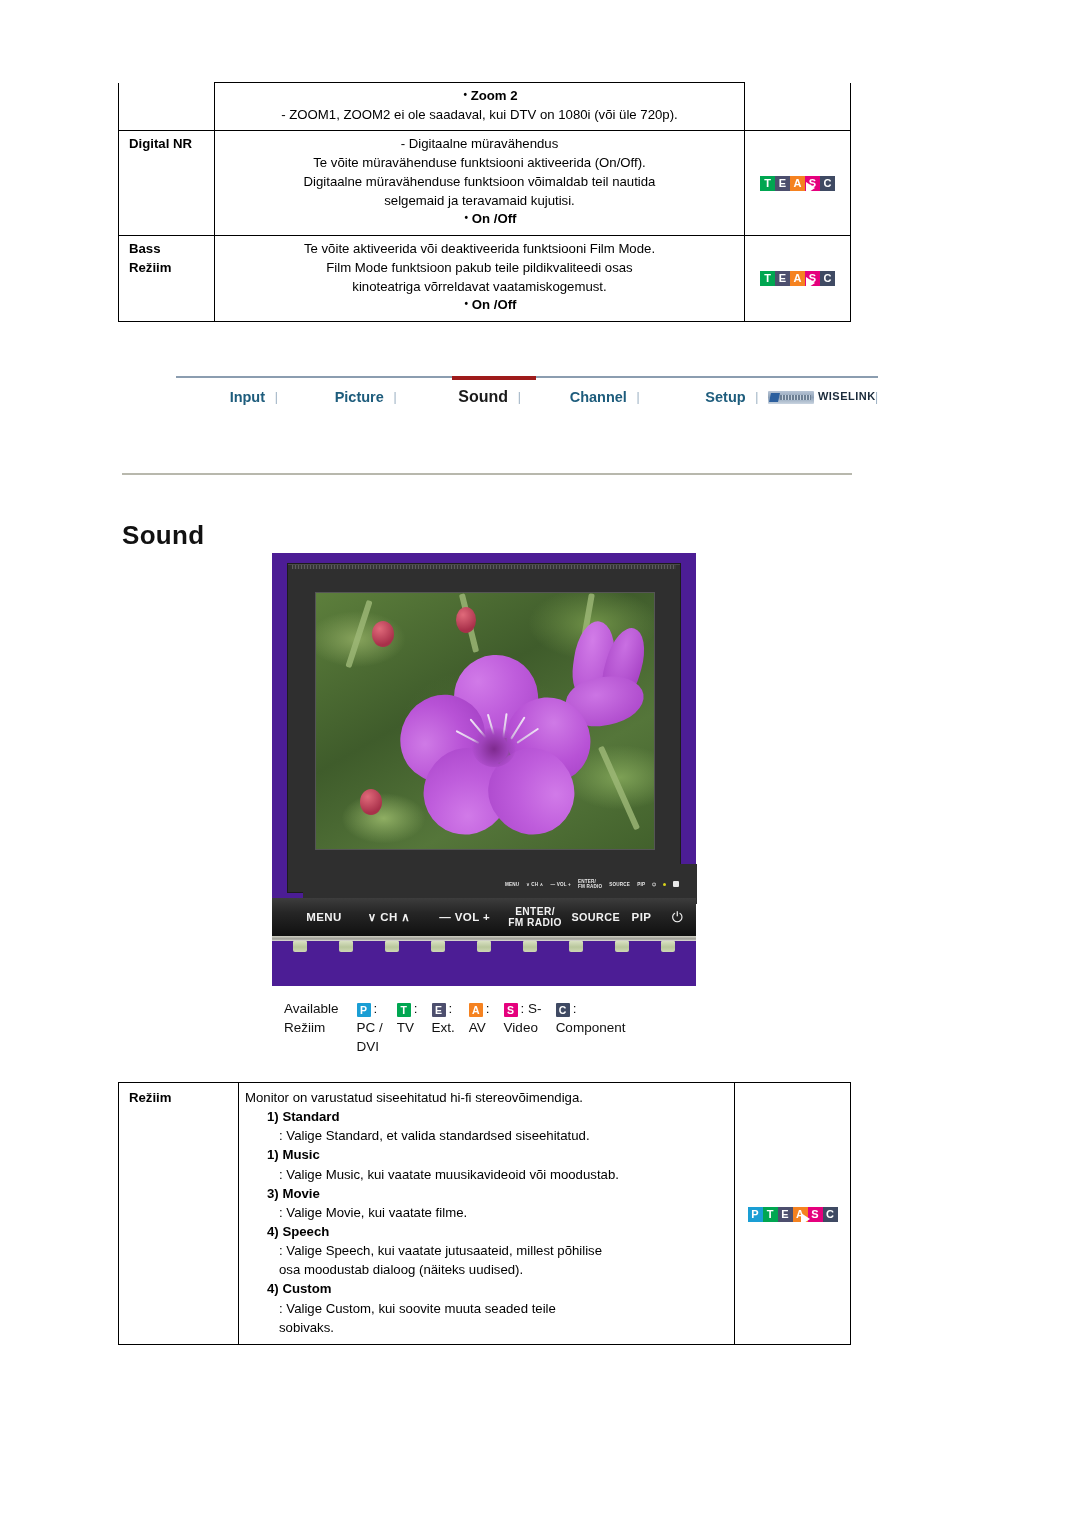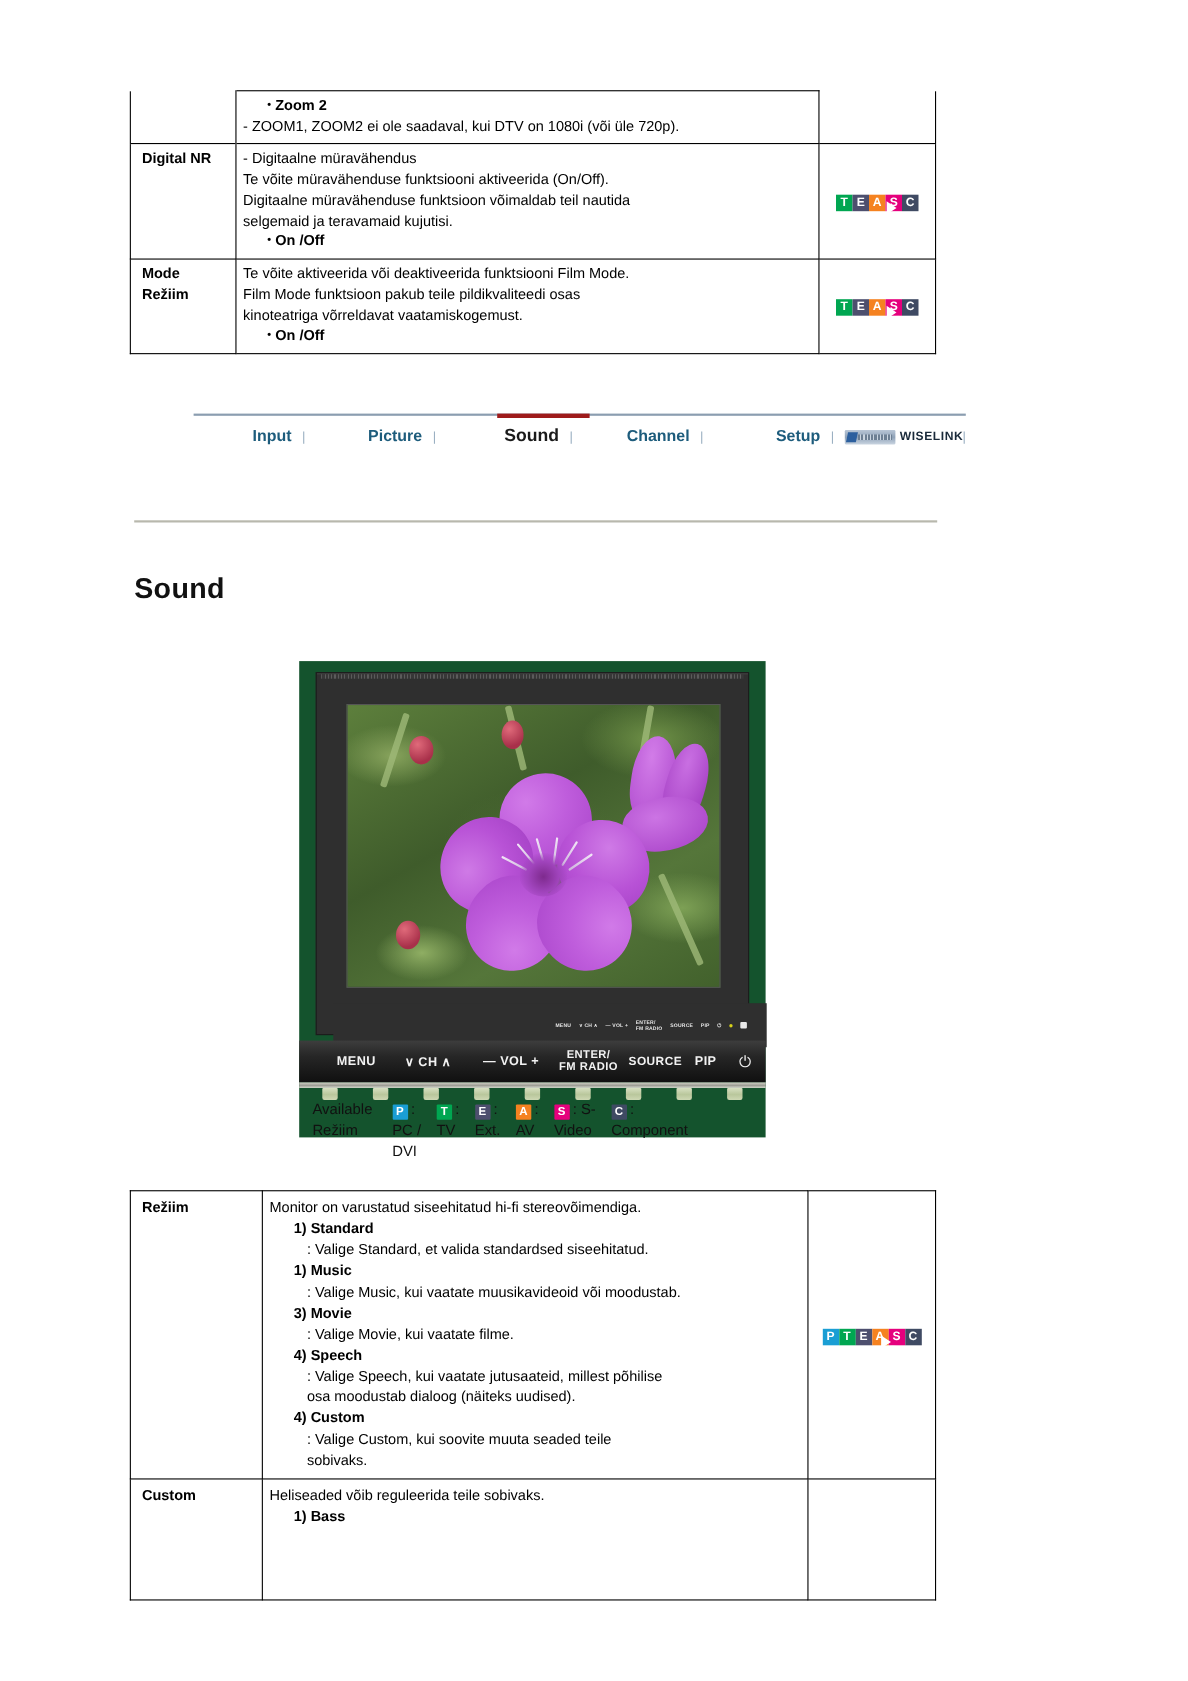--- a/index.html
+++ b/index.html
@@ -27,21 +27,21 @@
   }
   #top-table td {
     border: 1.5px solid #000;
     vertical-align: top;
     padding: 4px 6px 6px 6px;
     font-size: 13.2px;
     line-height: 1.42;
     color: #000;
   }
   #top-table td.col-a { width: 96px; padding-left: 10px; }
-  #top-table td.col-b { width: 530px; }
+  #top-table td.col-b { width: 530px; text-align: center; }
   #top-table td.col-c { width: 106px; padding: 0; text-align: center; vertical-align: middle; }
   .nb { border-top: none !important; border-bottom: none !important; }
   .lbl { font-weight: bold; font-size: 13.2px; }
   .bullet-bold { font-weight: bold; padding-left: 22px; }
   .bullet-bold .dot { font-size: 10px; vertical-align: 2px; }
   .indent-line { display: block; }
 
   
   #navbar {
     position: absolute;
@@ -114,22 +114,21 @@
     font-weight: bold;
     color: #111;
     letter-spacing: 0.3px;
   }
 
   
   #monitor-wrap {
     position: absolute;
     left: 272px; top: 553px;
     width: 424px; height: 433px;
-    background: #14532d;
-    margin-top: 48px;
+    background: #4c1d95;
   }
   #monitor-bezel {
     position: absolute;
     left: 15px; top: 10px;
     width: 394px; height: 330px;
     background: #2f2f2f;
     border: 1px solid #1c1c1c;
     box-shadow: inset 0 1px 0 #4a4a4a;
   }
   #bezel-topstrip {
@@ -382,21 +381,21 @@
             <span class="bdg" style="background: rgb(245, 130, 32);">A</span>
             <span class="bdg" style="background: rgb(229, 0, 125);">S</span>
             <span class="bdg" style="background: rgb(63, 74, 99);">C</span>
           </span>
         </span>
       </td>
     </tr>
 
     <tr>
       <td class="col-a">
-        <span class="lbl indent-line">Mode</span>
+        <span class="lbl indent-line">Bass</span>
         <span class="lbl indent-line">Režiim</span>
       </td>
       <td class="col-b">
         <div>Te võite aktiveerida või deaktiveerida funktsiooni Film Mode.</div>
         <div>Film Mode funktsioon pakub teile pildikvaliteedi osas</div>
         <div>kinoteatriga võrreldavat vaatamiskogemust.</div>
         <div class="bullet-bold">
           <span class="dot">•</span>
           <span>On /Off</span>
         </div>
@@ -596,26 +595,16 @@
             <span class="bdg" style="background: rgb(0, 166, 81);">T</span>
             <span class="bdg" style="background: rgb(77, 79, 110);">E</span>
             <span class="bdg" style="background: rgb(245, 130, 32);">A</span>
             <span class="bdg" style="background: rgb(229, 0, 125);">S</span>
             <span class="bdg" style="background: rgb(63, 74, 99);">C</span>
           </span>
         </span>
       </td>
     </tr>
 
-    <tr>
-      <td class="b-a" style="height:110px">
-        <span class="hdr">Custom</span>
-      </td>
-      <td class="b-b">
-        <div>Heliseaded võib reguleerida teile sobivaks.</div>
-        <div class="numlabel">1) Bass</div>
-      </td>
-      <td class="b-c"></td>
-    </tr>
   </tbody>
     </table>
 
 </div>
 
 </body></html>

